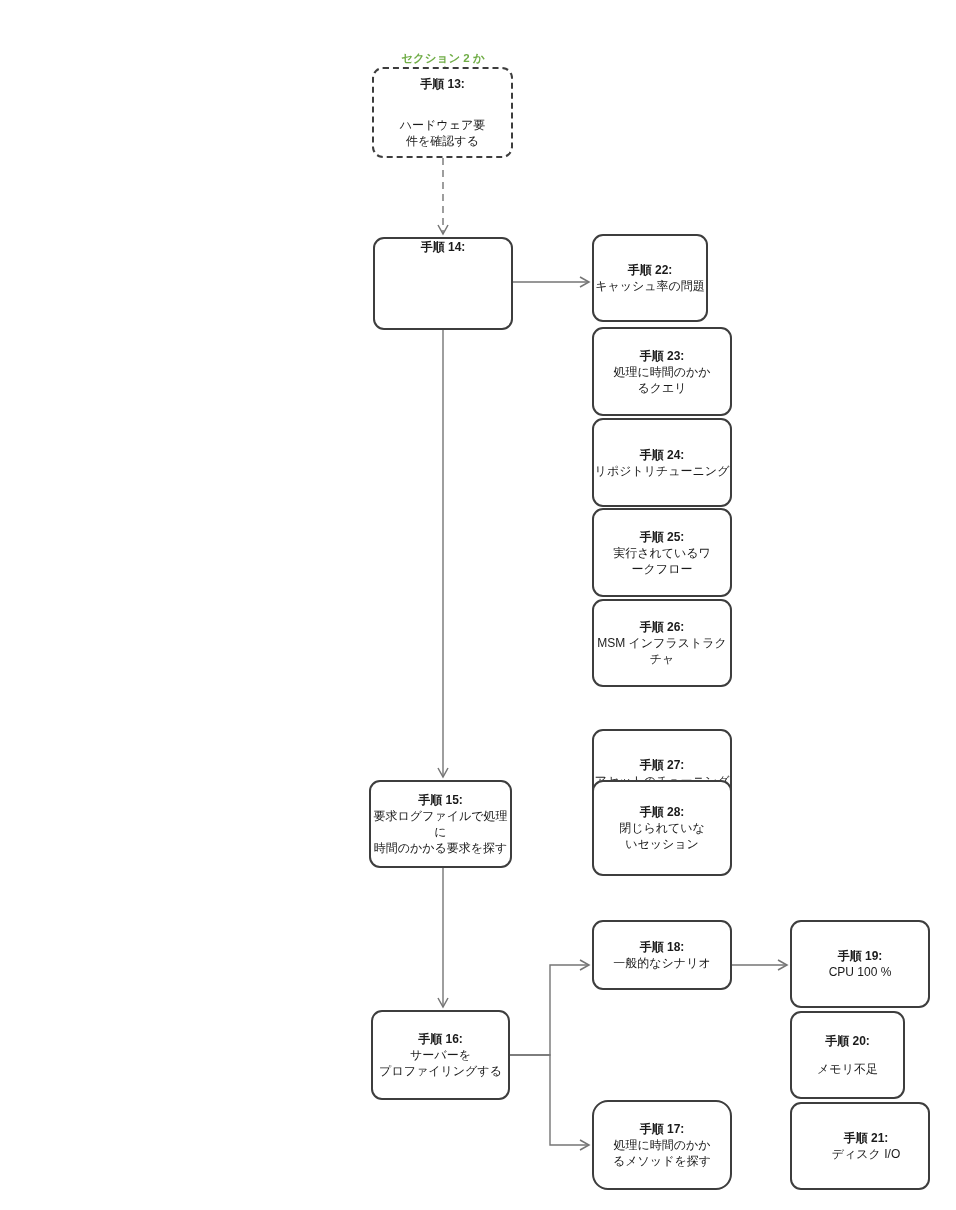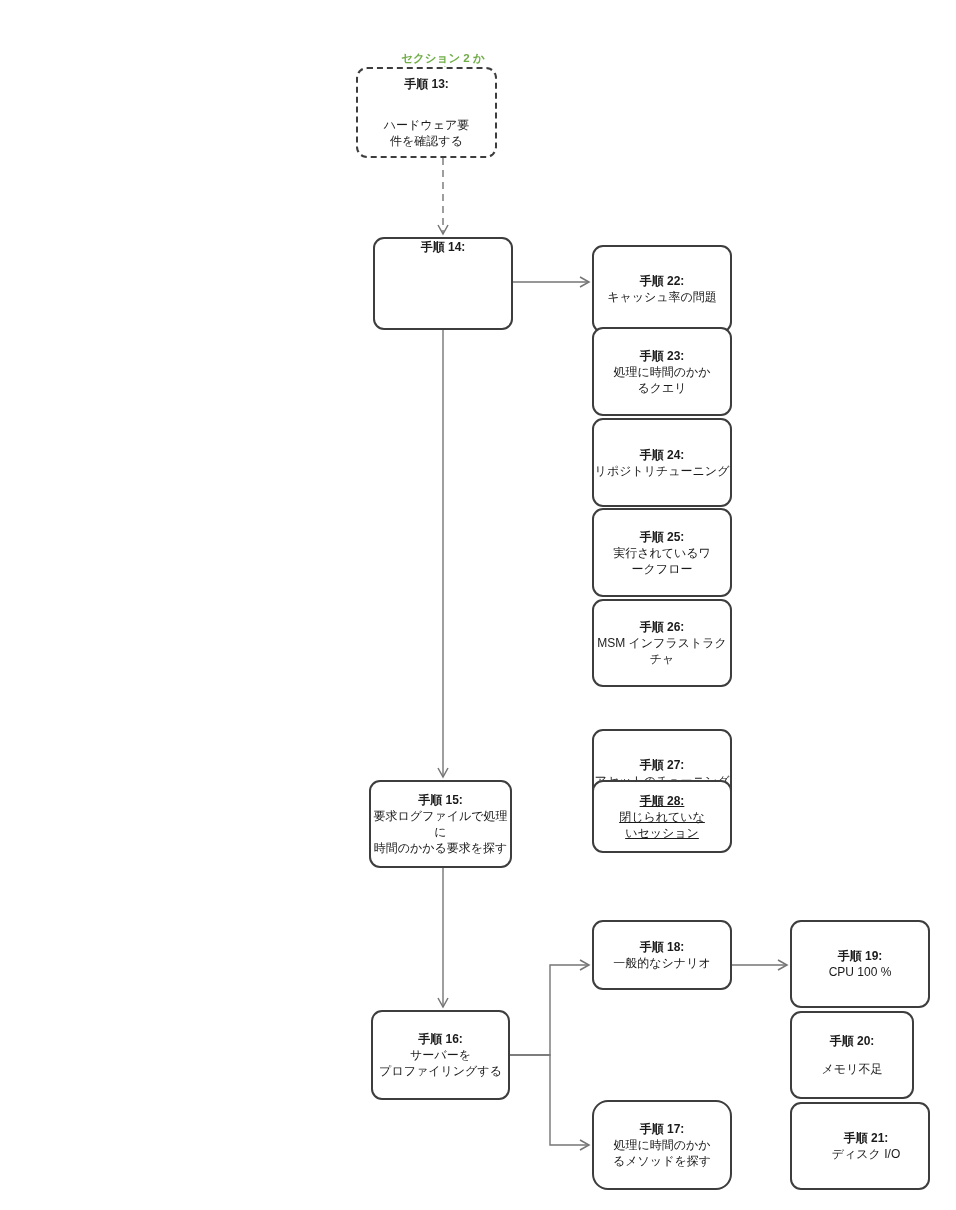--- a/index.html
+++ b/index.html
@@ -85,39 +85,39 @@
       <polyline points="443,330 443,777" class="edge" marker-end="url(#arrowhead)"></polyline>
       <polyline points="443,868 443,1007" class="edge" marker-end="url(#arrowhead)"></polyline>
       <polyline points="510,1055 550,1055 550,965 589,965" class="edge" marker-end="url(#arrowhead)"></polyline>
       <polyline points="510,1055 550,1055 550,1145 589,1145" class="edge" marker-end="url(#arrowhead)"></polyline>
       <polyline points="732,965 787,965" class="edge" marker-end="url(#arrowhead)"></polyline>
     </svg>
 
   <div class="label-green">セクション 2 か
 ら続く</div>
 
-<div class="node dashed" style="left: 356px; top: 67px; width: 141px; height: 91px; gap: 25px;">
+<div class="node dashed" style="left: 372px; top: 67px; width: 141px; height: 91px; gap: 25px;">
       <div class="node-title">手順 13:</div>
       <div class="node-body">ハードウェア要
 件を確認する</div>
     </div>
     <div class="node" style="left: 373px; top: 237px; width: 140px; height: 93px; justify-content: space-between;">
       <div class="node-title">手順 14:</div>
     </div>
     <div class="node" style="left: 369px; top: 780px; width: 143px; height: 88px;">
       <div class="node-title">手順 15:</div>
       <div class="node-body">要求ログファイルで処理に
 時間のかかる要求を探す</div>
     </div>
     <div class="node" style="left: 371px; top: 1010px; width: 139px; height: 90px;">
       <div class="node-title">手順 16:</div>
       <div class="node-body">サーバーを
 プロファイリングする</div>
     </div>
-    <div class="node" style="left: 592px; top: 245px; width: 140px; height: 88px;">
+    <div class="node" style="left: 592px; top: 234px; width: 116px; height: 88px;">
       <div class="node-title">手順 22:</div>
       <div class="node-body">キャッシュ率の問題</div>
     </div>
     <div class="node" style="left: 592px; top: 327px; width: 140px; height: 89px; justify-content: center;">
       <div class="node-title">手順 23:</div>
       <div class="node-body">処理に時間のかか
 るクエリ</div>
     </div>
     <div class="node" style="left: 592px; top: 418px; width: 140px; height: 89px;">
       <div class="node-title">手順 24:</div>
@@ -129,39 +129,39 @@
 ークフロー</div>
     </div>
     <div class="node" style="left: 592px; top: 599px; width: 140px; height: 88px;">
       <div class="node-title">手順 26:</div>
       <div class="node-body">MSM インフラストラクチャ</div>
     </div>
     <div class="node" style="left: 592px; top: 689px; width: 140px; height: 88px; margin-top: 40px;">
       <div class="node-title">手順 27:</div>
       <div class="node-body">アセットのチューニング</div>
     </div>
-    <div class="node" style="left: 592px; top: 780px; width: 140px; height: 73px; text-decoration: underline;">
+    <div class="node" style="left: 592px; top: 780px; width: 140px; height: 96px;">
       <div class="node-title">手順 28:</div>
       <div class="node-body">閉じられていな
 いセッション</div>
     </div>
     <div class="node" style="left: 592px; top: 920px; width: 140px; height: 70px;">
       <div class="node-title">手順 18:</div>
       <div class="node-body">一般的なシナリオ</div>
     </div>
     <div class="node" style="left: 592px; top: 1100px; width: 140px; height: 90px; border-radius: 16px;">
       <div class="node-title">手順 17:</div>
       <div class="node-body">処理に時間のかか
 るメソッドを探す</div>
     </div>
     <div class="node" style="left: 790px; top: 920px; width: 140px; height: 88px;">
       <div class="node-title">手順 19:</div>
       <div class="node-body">CPU 100 %</div>
     </div>
-    <div class="node" style="left: 790px; top: 1011px; width: 124px; height: 88px; gap: 12px;">
+    <div class="node" style="left: 790px; top: 1011px; width: 115px; height: 88px; gap: 12px;">
       <div class="node-title">手順 20:</div>
       <div class="node-body">メモリ不足</div>
     </div>
     <div class="node" style="left: 790px; top: 1102px; width: 140px; height: 88px; padding-left: 12px;">
       <div class="node-title">手順 21:</div>
       <div class="node-body">ディスク I/O</div>
     </div>
   </div>
 
 </body></html>

